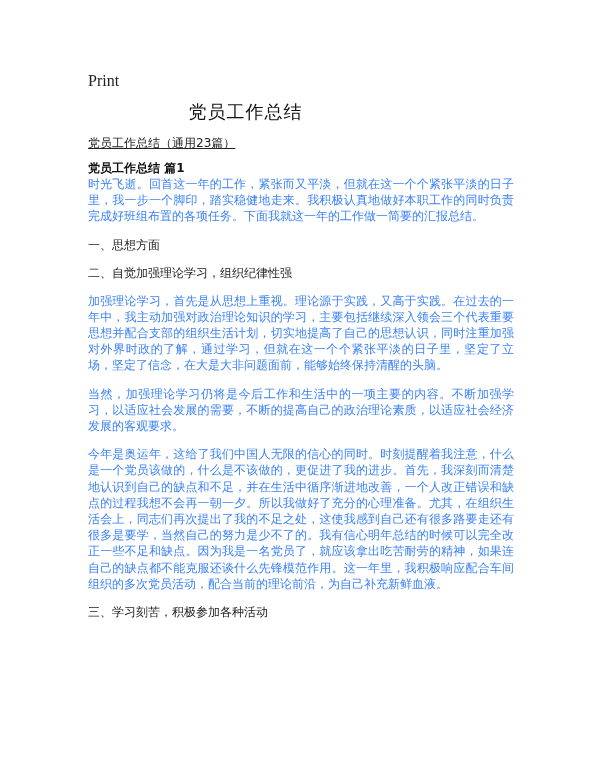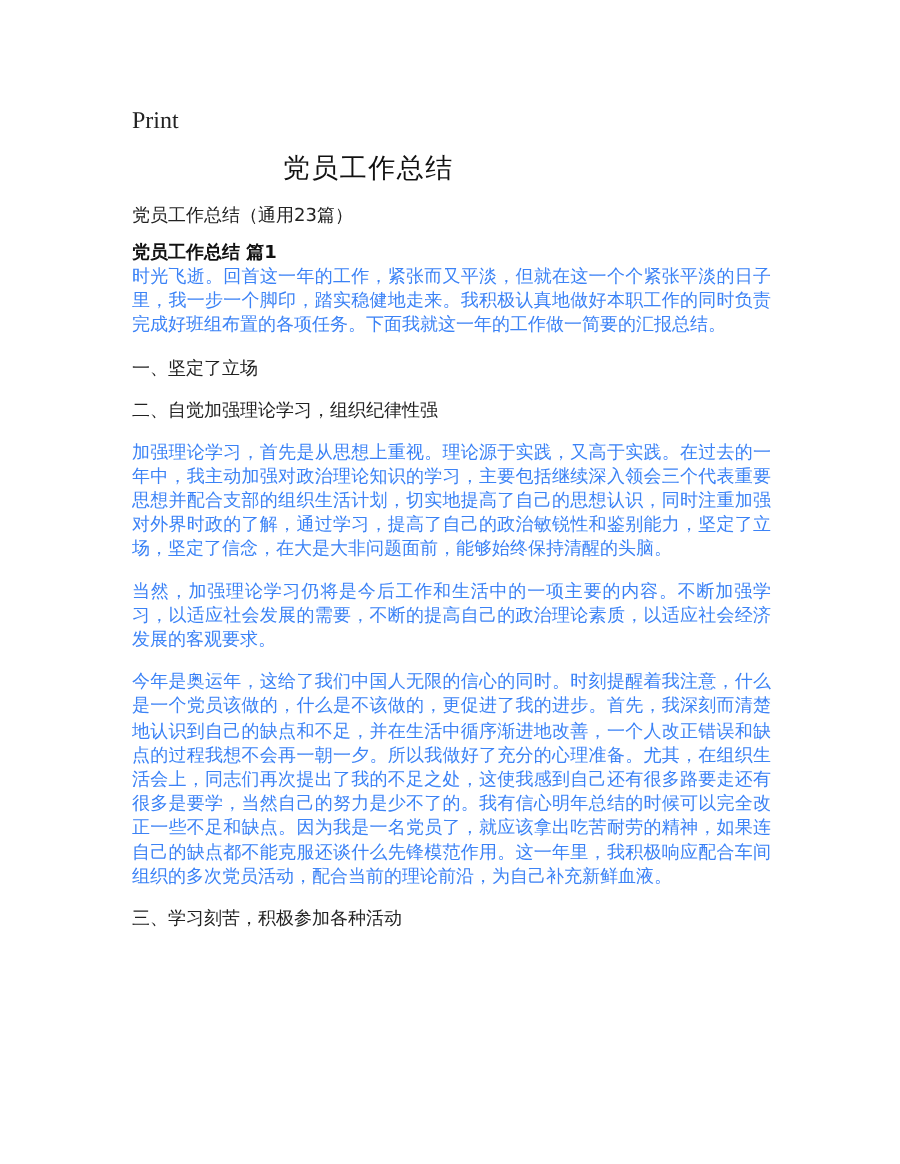--- a/index.html
+++ b/index.html
@@ -32,20 +32,21 @@
       font-size: 18px;
       color: #111;
       letter-spacing: 1px;
     }
     .subtitle {
       position: absolute;
       left: 88px;
       top: 135px;
       font-size: 12px;
       color: #222;
+      text-decoration: underline;
     }
     .section-heading {
       position: absolute;
       left: 88px;
       top: 160px;
       font-size: 12px;
       font-weight: bold;
       color: #111;
     }
     .body {
@@ -72,19 +73,19 @@
 </head>
 <body>
 
 <div class="print-label">Print</div>
 <div class="doc-title">党员工作总结</div>
 <div class="subtitle">党员工作总结（通用23篇）</div>
 <div class="section-heading">党员工作总结 篇1</div>
 
 <div class="body">
   <p class="para">时光飞逝。回首这一年的工作，紧张而又平淡，但就在这一个个紧张平淡的日子里，我一步一个脚印，踏实稳健地走来。我积极认真地做好本职工作的同时负责完成好班组布置的各项任务。下面我就这一年的工作做一简要的汇报总结。</p>
-  <p class="heading">一、坚定了立场</p>
+  <p class="heading">一、思想方面</p>
   <p class="heading">二、自觉加强理论学习，组织纪律性强</p>
-  <p class="para">加强理论学习，首先是从思想上重视。理论源于实践，又高于实践。在过去的一年中，我主动加强对政治理论知识的学习，主要包括继续深入领会三个代表重要思想并配合支部的组织生活计划，切实地提高了自己的思想认识，同时注重加强对外界时政的了解，通过学习，提高了自己的政治敏锐性和鉴别能力，坚定了立场，坚定了信念，在大是大非问题面前，能够始终保持清醒的头脑。</p>
+  <p class="para">加强理论学习，首先是从思想上重视。理论源于实践，又高于实践。在过去的一年中，我主动加强对政治理论知识的学习，主要包括继续深入领会三个代表重要思想并配合支部的组织生活计划，切实地提高了自己的思想认识，同时注重加强对外界时政的了解，通过学习，但就在这一个个紧张平淡的日子里，坚定了立场，坚定了信念，在大是大非问题面前，能够始终保持清醒的头脑。</p>
   <p class="para">当然，加强理论学习仍将是今后工作和生活中的一项主要的内容。不断加强学习，以适应社会发展的需要，不断的提高自己的政治理论素质，以适应社会经济发展的客观要求。</p>
   <p class="para">今年是奥运年，这给了我们中国人无限的信心的同时。时刻提醒着我注意，什么是一个党员该做的，什么是不该做的，更促进了我的进步。首先，我深刻而清楚地认识到自己的缺点和不足，并在生活中循序渐进地改善，一个人改正错误和缺点的过程我想不会再一朝一夕。所以我做好了充分的心理准备。尤其，在组织生活会上，同志们再次提出了我的不足之处，这使我感到自己还有很多路要走还有很多是要学，当然自己的努力是少不了的。我有信心明年总结的时候可以完全改正一些不足和缺点。因为我是一名党员了，就应该拿出吃苦耐劳的精神，如果连自己的缺点都不能克服还谈什么先锋模范作用。这一年里，我积极响应配合车间组织的多次党员活动，配合当前的理论前沿，为自己补充新鲜血液。</p>
   <p class="heading">三、学习刻苦，积极参加各种活动</p>
 </div>
 
 </body></html>

